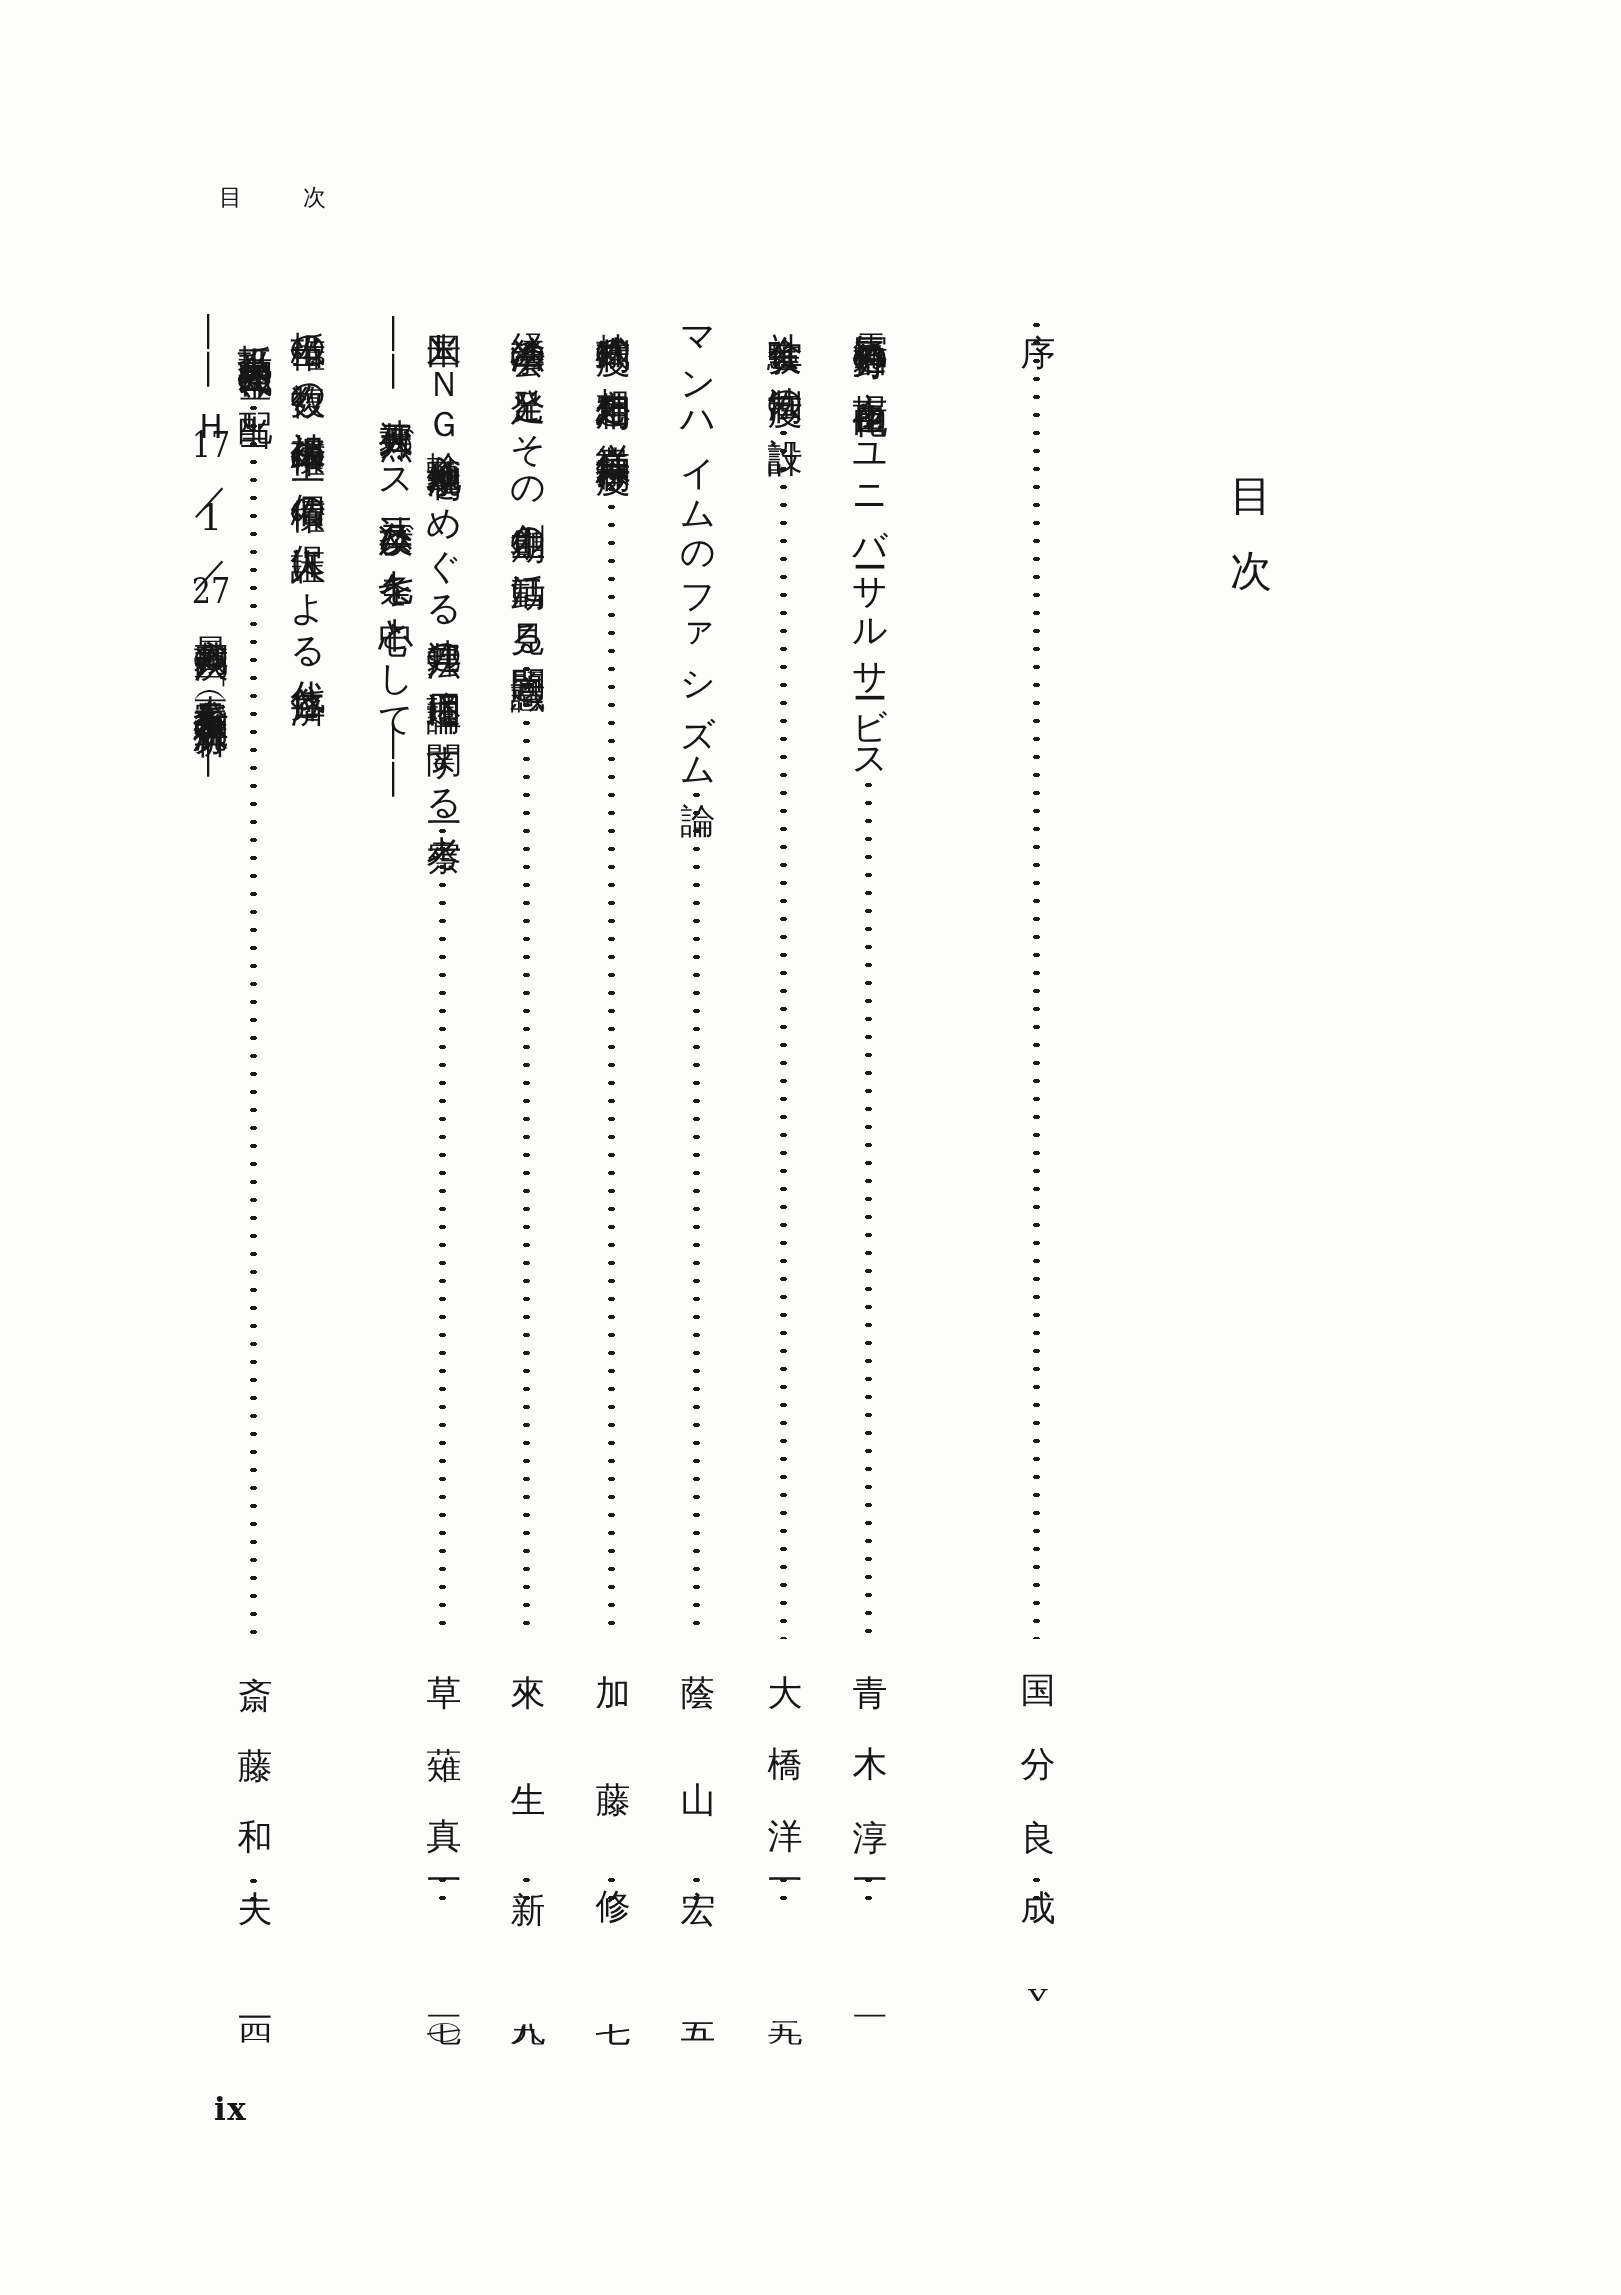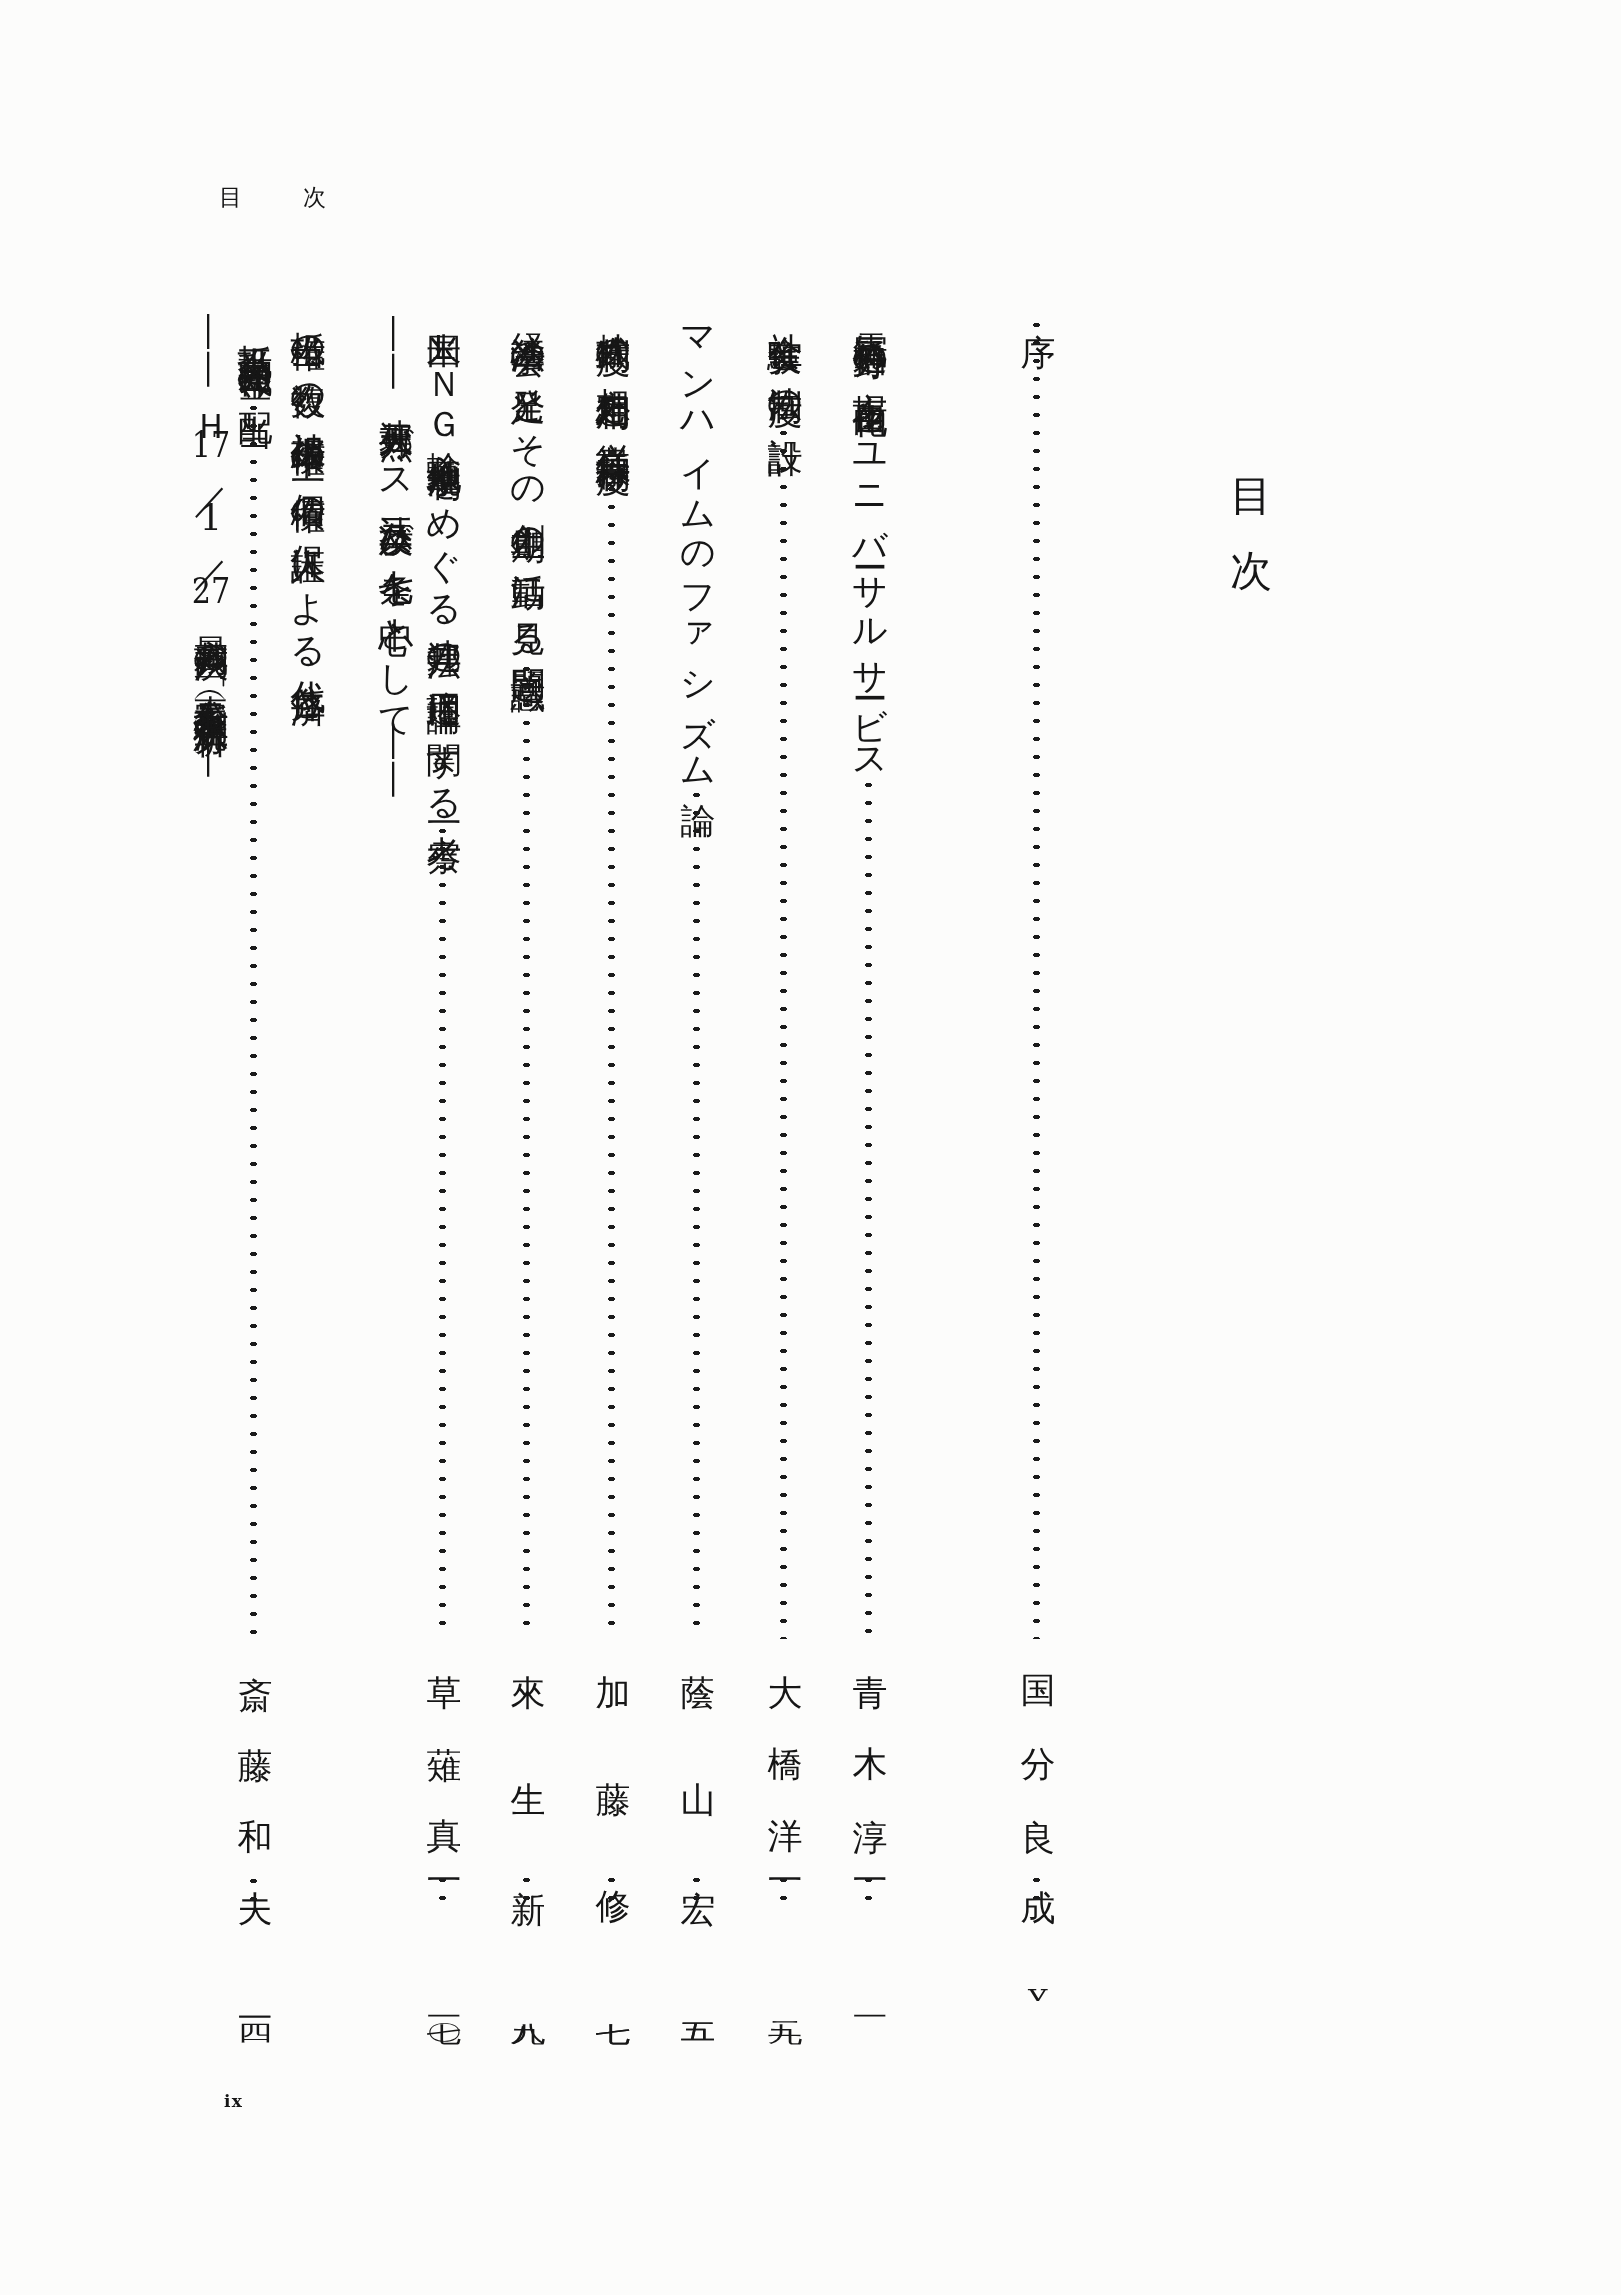--- a/index.html
+++ b/index.html
@@ -42,22 +42,22 @@
   .pnum{
     flex:0 0 87px;display:flex;flex-direction:row;
     justify-content:flex-end;letter-spacing:0;
   }
   .pnum-i{
     line-height:1.04;text-orientation:upright;
     transform:scaleY(0.62);transform-origin:center bottom;
   }
   .tcy{text-combine-upright:all;}
   .footer-page{
-    position:absolute;left:224px;top:2091px;
-    font-size:17px;font-weight:bold;letter-spacing:1.4px;
+    position:absolute;left:214px;top:2091px;
+    font-size:31px;font-weight:bold;letter-spacing:1.4px;
   }
 </style>
 </head>
 <body>
 
 <div class="running-header">目次</div>
 
 <div class="main-title">目次</div>
 
 <div class="col" style="left:1017px">

